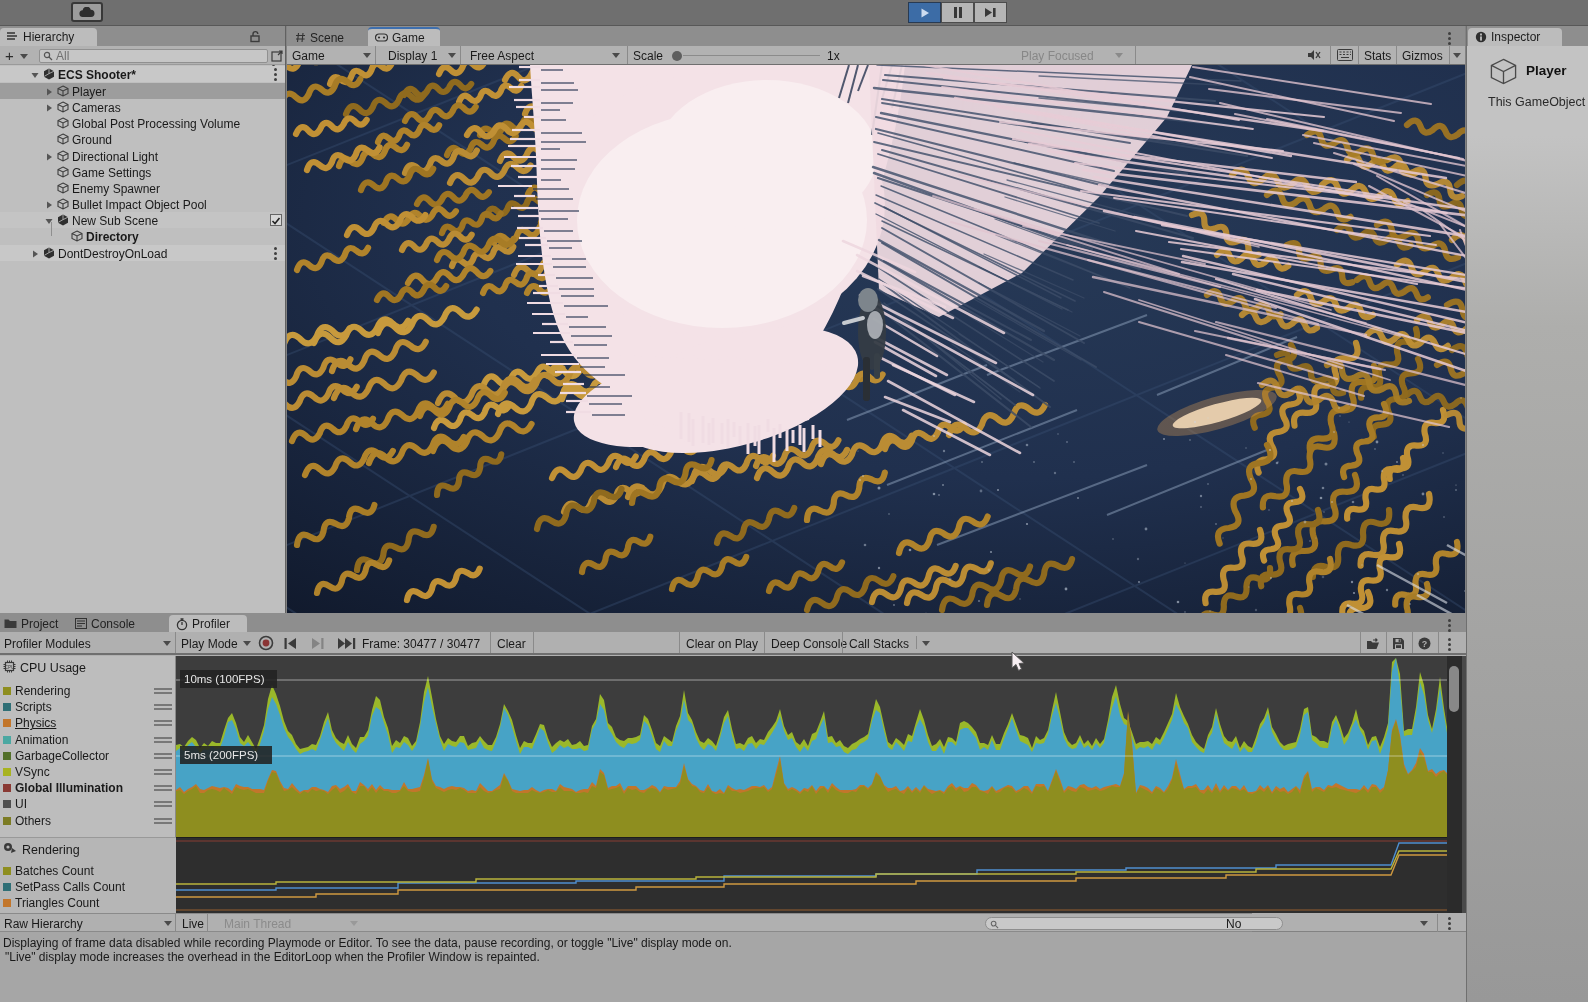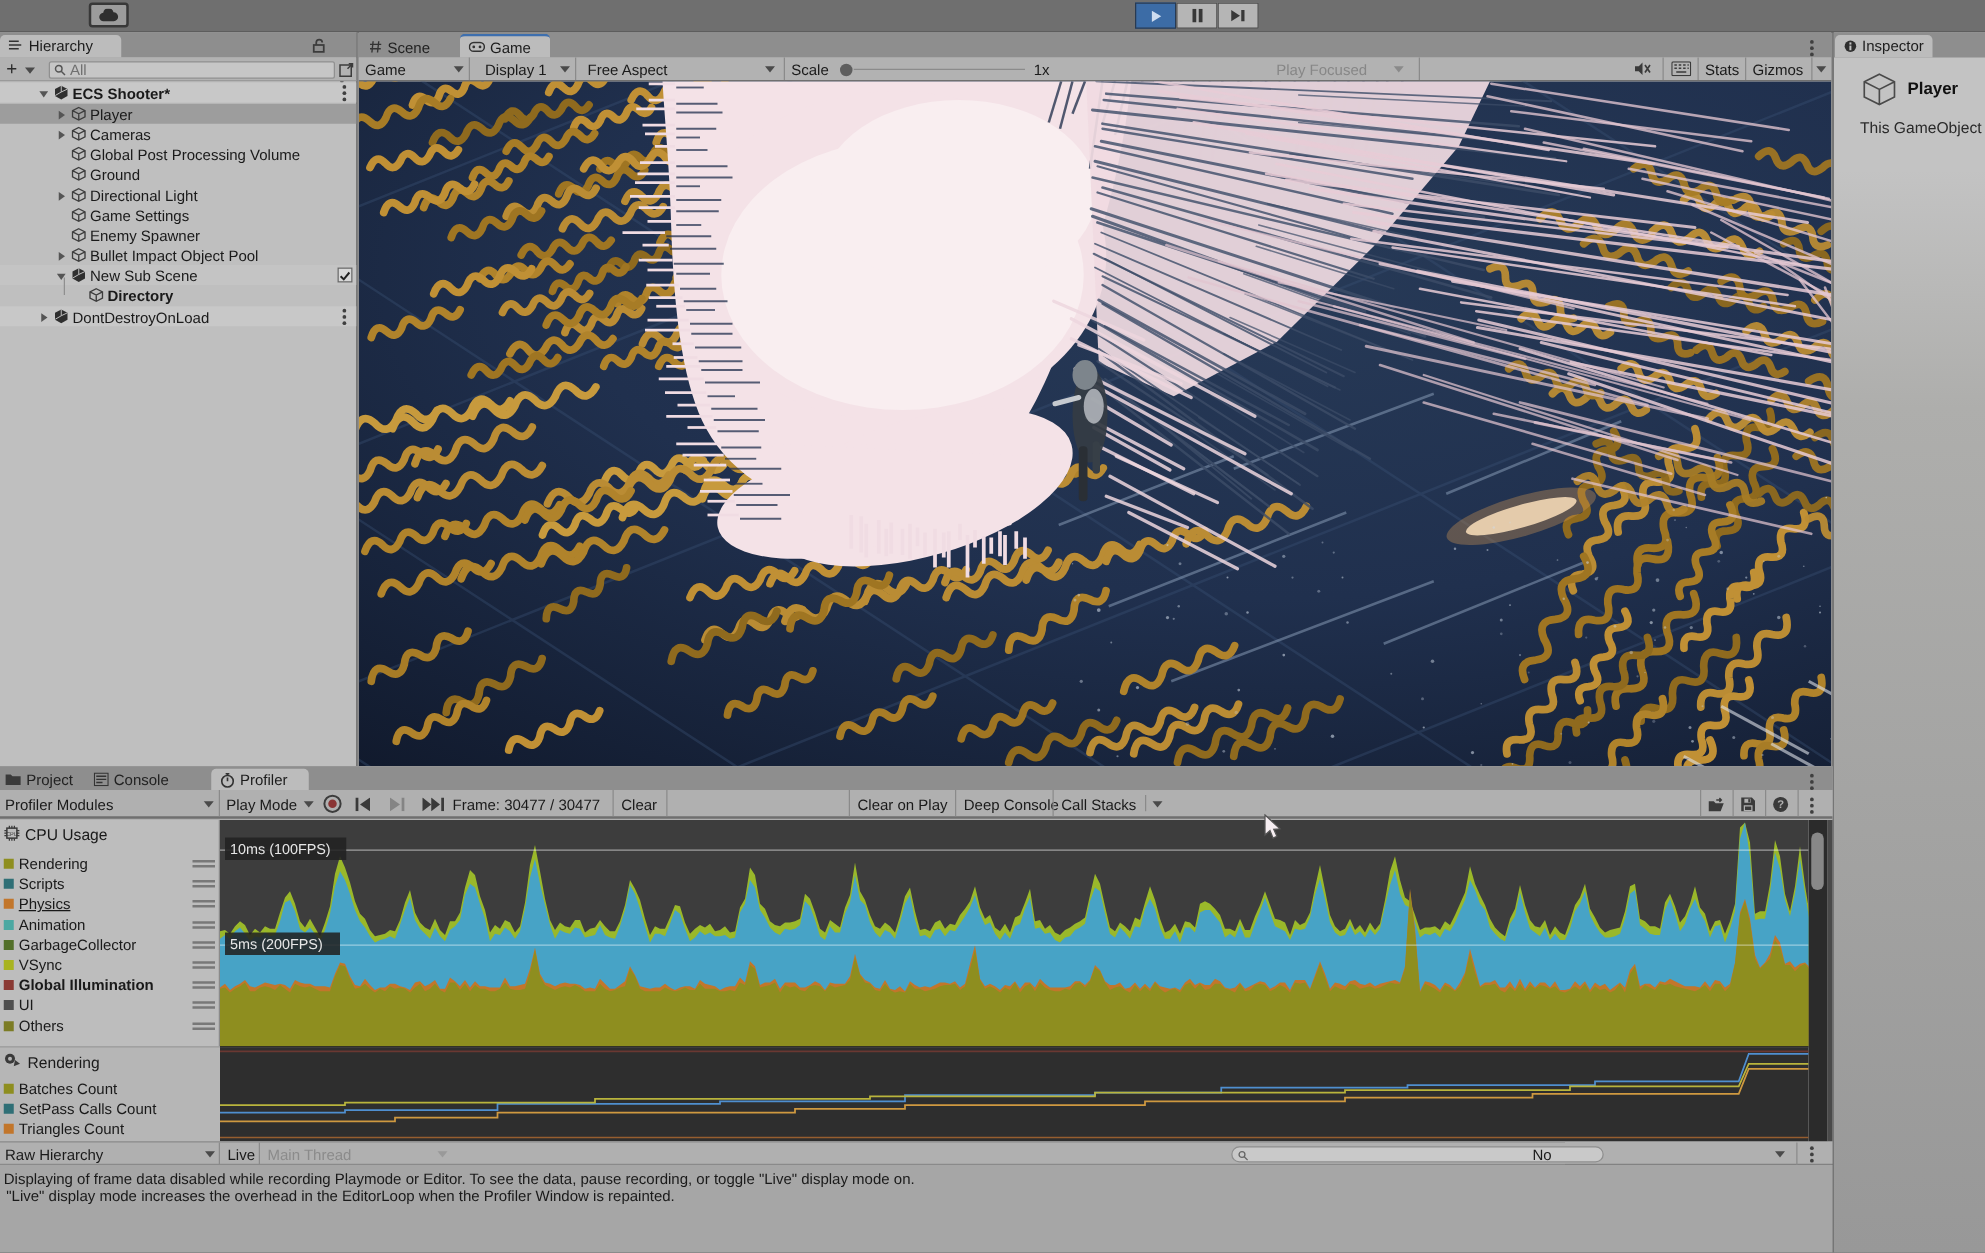--- a/index.html
+++ b/index.html
@@ -882,21 +882,21 @@
 <ellipse cx="588" cy="260" rx="8" ry="14" fill="#bfc3c8" opacity="0.8"></ellipse>
 <rect x="576" y="292" width="7" height="44" rx="3" fill="#2a2f35"></rect>
 <rect x="587" y="288" width="6" height="26" rx="3" fill="#373f47"></rect>
 <line x1="557" y1="258" x2="576" y2="253" stroke="#c6cacf" stroke-width="4" stroke-linecap="round"></line>
 </g>
       </svg>
 </div>
 </div>
 <div class="abs" style="left:1466px;top:26px;width:122px;height:976px;background:linear-gradient(#c3c3c3 0px,#c3c3c3 110px,#aeaeac 300px,#989898 975px);border-left:1px solid #6f6f6f;">
 <div class="abs tabbar" style="left:0;top:0;width:122px;height:20px;"></div>
-<div class="tab" style="left:1px;width:78px;">
+<div class="tab" style="left:1px;width:94px;">
 <svg width="12" height="12" viewBox="0 0 12 12">
         <circle cx="6" cy="6" r="5.2" fill="#2e2e2e"></circle>
         <rect x="5.1" y="2.5" width="1.8" height="2" fill="#c3c3c3"></rect>
         <rect x="5.1" y="5.4" width="1.8" height="4.2" fill="#c3c3c3"></rect>
       </svg>Inspector</div>
 <div class="abs" style="left:22px;top:31px;"><svg width="29" height="29" viewBox="0 0 12 12">
         <path d="M6 1 L11 3.5 L11 8.5 L6 11 L1 8.5 L1 3.5 Z M1 3.5 L6 6 L11 3.5 M6 6 L6 11" fill="none" stroke="#4a4a4a" stroke-width="0.55"></path>
       </svg></div>
 <div class="abs" style="left:59px;top:37px;font-size:13.5px;font-weight:bold;color:#111;">Player</div>
 <div class="abs" style="left:21px;top:69px;font-size:12.5px;color:#2a2a2a;">This GameObject</div>
@@ -1065,21 +1065,21 @@
 <div class="abs" style="left:1447px;top:656px;width:15px;height:257px;background:#2b2b2b;">
 <div class="abs" style="left:2px;top:10px;width:10px;height:46px;background:#888;border-radius:5px;"></div>
   </div>
 <div class="abs" style="left:1462px;top:656px;width:4px;height:257px;background:#4a4a4a;"></div>
 <div class="abs" style="left:0;top:913px;width:1252px;height:19px;background:#b0b0b0;border-top:1px solid #8a8a8a;border-bottom:1px solid #8a8a8a;">
 <span class="abs" style="left:4px;top:3px;">Raw Hierarchy</span>
     <span class="caret abs" style="left:164px;top:7px;"></span>
 <div class="sep abs" style="left:175px;top:0;height:18px;"></div>
 <span class="abs" style="left:182px;top:3px;">Live</span>
 <div class="sep abs" style="left:207px;top:0;height:18px;"></div>
-<span class="abs" style="left:214px;top:3px;color:#8b8b8b;">Main Thread</span>
+<span class="abs" style="left:224px;top:3px;color:#8b8b8b;">Main Thread</span>
 <span class="caret abs" style="left:350px;top:7px;border-top-color:#999;"></span>
 <div class="abs" style="left:985px;top:2.5px;width:298px;height:13px;background:#c9c9c9;border:1px solid #8e8e8e;border-radius:7px;">
 <svg style="position:absolute;left:4px;top:2px;" width="9" height="9" viewBox="0 0 10 10">
         <circle cx="4" cy="4" r="2.6" fill="none" stroke="#666" stroke-width="1.2"></circle>
         <path d="M6 6 L9 9" stroke="#666" stroke-width="1.2"></path>
       </svg>
     </div>
 <span class="abs" style="left:1226px;top:3px;">No Details</span>
 <span class="caret abs" style="left:1420px;top:7px;"></span>
 <div class="sep abs" style="left:1437px;top:0;height:18px;"></div>

